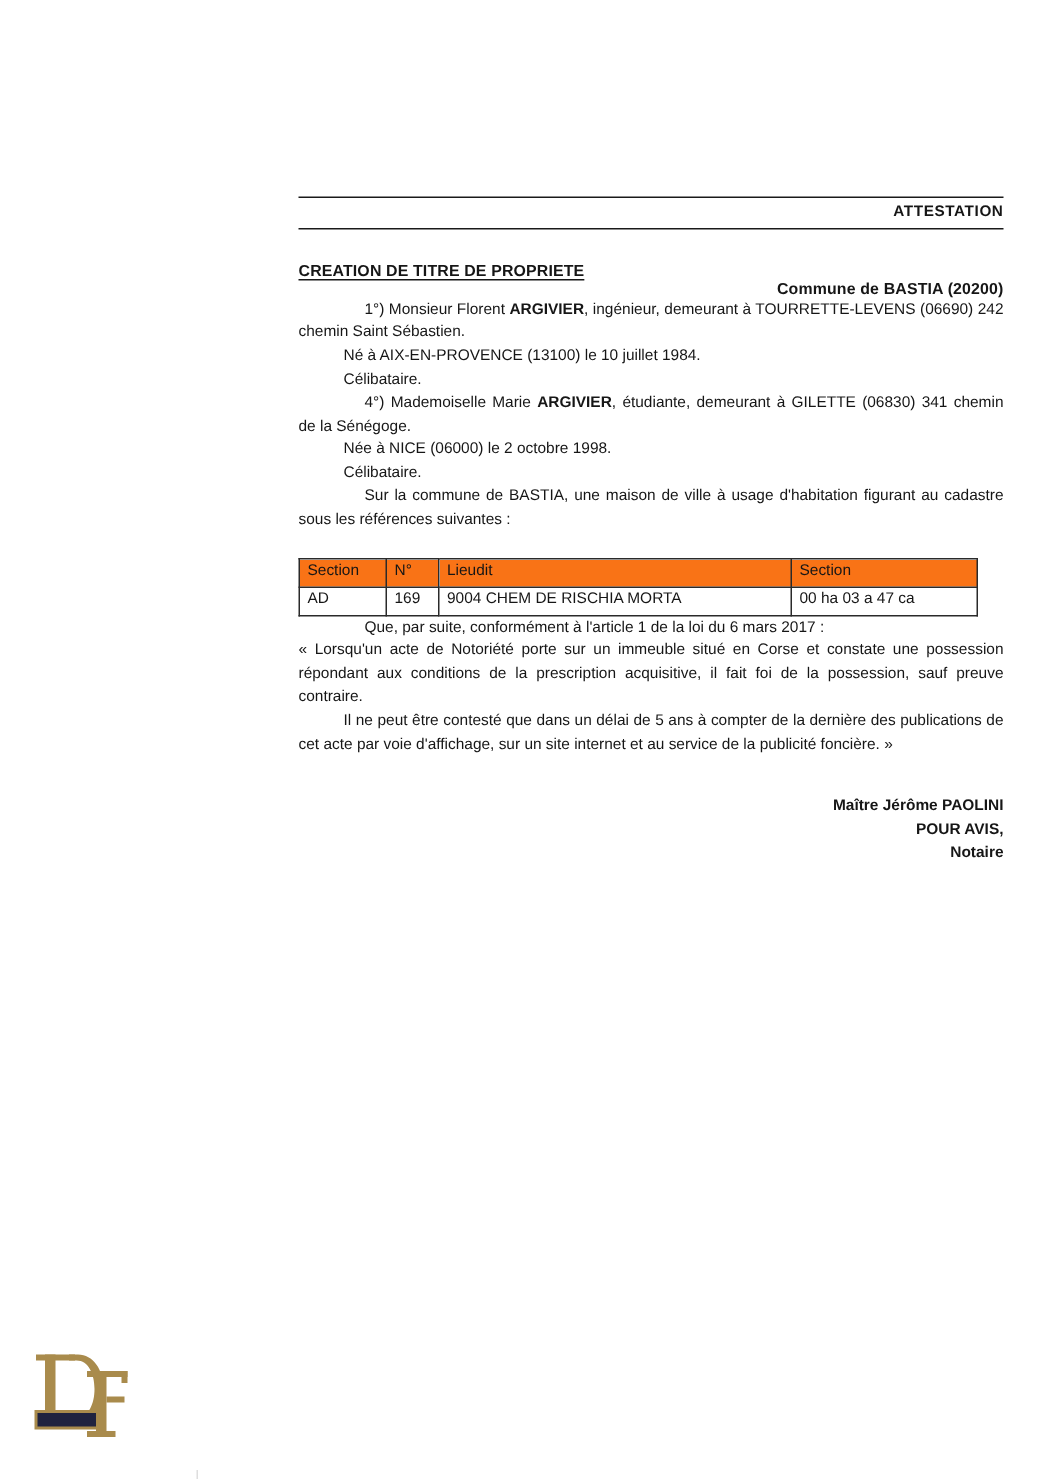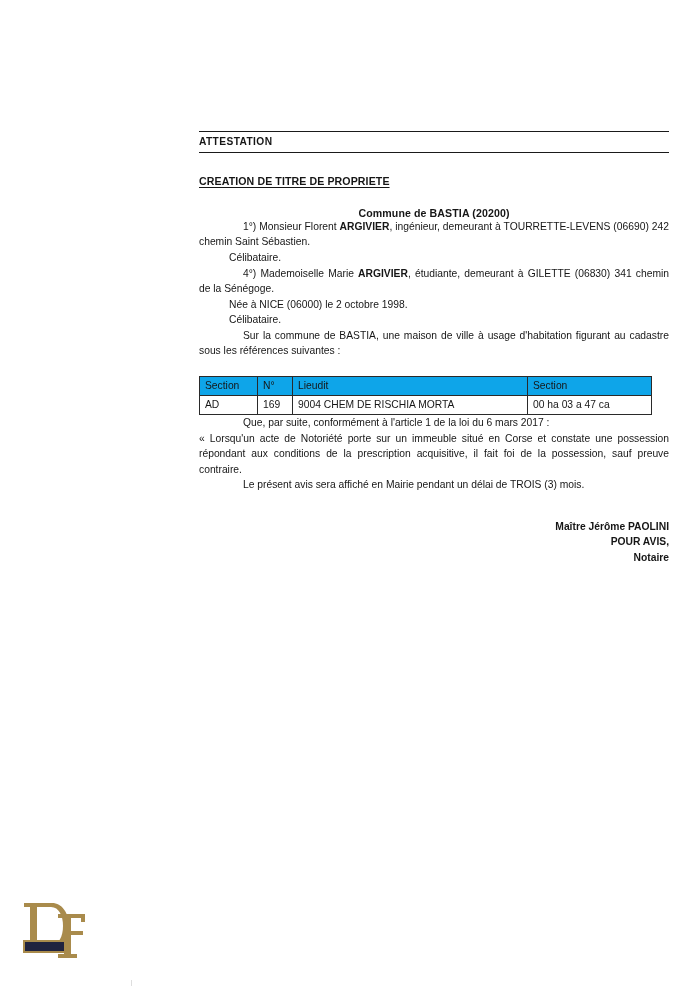--- a/index.html
+++ b/index.html
@@ -32,41 +32,40 @@
   
   .rule-top {
     height: 0;
     border-top: 1.6px solid #1a1a1a;
   }
   .rule-bottom {
     height: 0;
     border-top: 1px solid #1a1a1a;
   }
   .doc-title {
-    text-align: left;
+    text-align: right;
     font-size: 10.2px;
     font-weight: bold;
     letter-spacing: 0.4px;
     padding: 4px 0 4px 0;
     line-height: 1.15;
   }
 
   .subtitle {
     font-size: 10.6px;
     font-weight: bold;
     text-decoration: underline;
     text-underline-offset: 2px;
     margin-top: 22px;
     letter-spacing: 0.1px;
   }
   .commune {
-    text-align: center;
+    text-align: right;
     font-size: 10.6px;
     font-weight: bold;
-    margin-top: 20px;
     letter-spacing: 0.1px;
   }
 
   
   p.body {
     font-size: 10.3px;
     line-height: 15.6px;
     text-align: justify;
     margin: 0;
     hyphens: none;
@@ -93,21 +92,21 @@
     border: 1px solid #2a2a2a;
     padding: 1px 5px 2px 5px;
     text-align: left;
     font-weight: normal;
     line-height: 14px;
     height: 15px;
     white-space: nowrap;
     overflow: hidden;
   }
   table.cadastre thead th {
-    background: #0ea5e9;
+    background: #f97316;
   }
   .col-section { width: 58px; }
   .col-num     { width: 35px; }
   .col-lieudit { width: 235px; }
   .col-surface { width: 124px; }
 
   
   .signature {
     margin-top: 26px;
     text-align: right;
@@ -144,20 +143,21 @@
 
     <div class="rule-top"></div>
     <div class="doc-title">ATTESTATION</div>
     <div class="rule-bottom"></div>
 
     <div class="subtitle">CREATION DE TITRE DE PROPRIETE</div>
     <div class="commune">Commune de BASTIA (20200)</div>
 
 
     <p class="body indent gap-md"><span>1°) Monsieur Florent </span><b>ARGIVIER</b><span>, ingénieur, demeurant à TOURRETTE-LEVENS (06690) 242 chemin Saint Sébastien.</span></p>
+    <p class="body nojust indent-sm">Né à AIX-EN-PROVENCE (13100) le 10 juillet 1984.</p>
     <p class="body nojust indent-sm">Célibataire.</p>
 
     <p class="body indent gap-md"><span>4°) Mademoiselle Marie </span><b>ARGIVIER</b><span>, étudiante, demeurant à GILETTE (06830) 341 chemin de la Sénégoge.</span></p>
     <p class="body nojust indent-sm">Née à NICE (06000) le 2 octobre 1998.</p>
     <p class="body nojust indent-sm">Célibataire.</p>
 
     <p class="body indent gap-md">Sur la commune de BASTIA, une maison de ville à usage d'habitation figurant au cadastre sous les références suivantes :</p>
 
     <div class="table-wrap">
       <table class="cadastre">
@@ -181,22 +181,22 @@
             <td>169</td>
             <td>9004  CHEM DE RISCHIA MORTA</td>
             <td>00 ha 03 a 47 ca</td>
           </tr>
         </tbody>
       </table>
     </div>
 
     <p class="body indent gap-md nojust">Que, par suite, conformément à l'article 1 de la loi du 6 mars 2017 :</p>
     <p class="body">« Lorsqu'un acte de Notoriété porte sur un immeuble situé en Corse et constate une possession répondant aux conditions de la prescription acquisitive, il fait foi de la possession, sauf preuve contraire.</p>
-
-    <p class="body indent gap-md nojust">Le présent avis sera affiché en Mairie pendant un délai de TROIS (3) mois.</p>
+    <p class="body indent-sm">Il ne peut être contesté que dans un délai de 5 ans à compter de la dernière des publications de cet acte par voie d'affichage, sur un site internet et au service de la publicité foncière. »</p>
+
 
     <div class="signature">
       <div>Maître Jérôme PAOLINI</div>
       <div>POUR AVIS,</div>
       <div>Notaire</div>
     </div>
 
   </div>
 
   <div class="logo">

